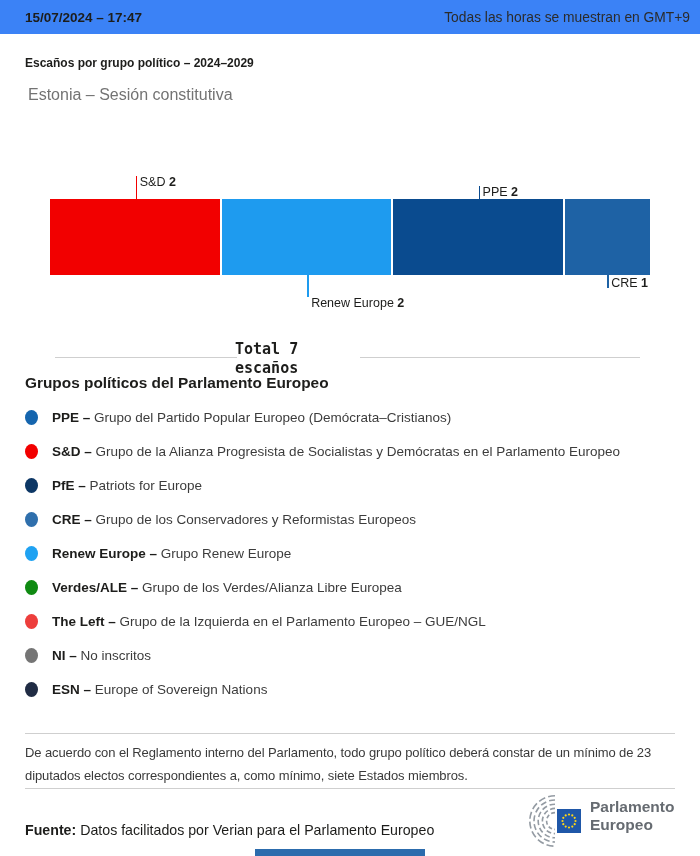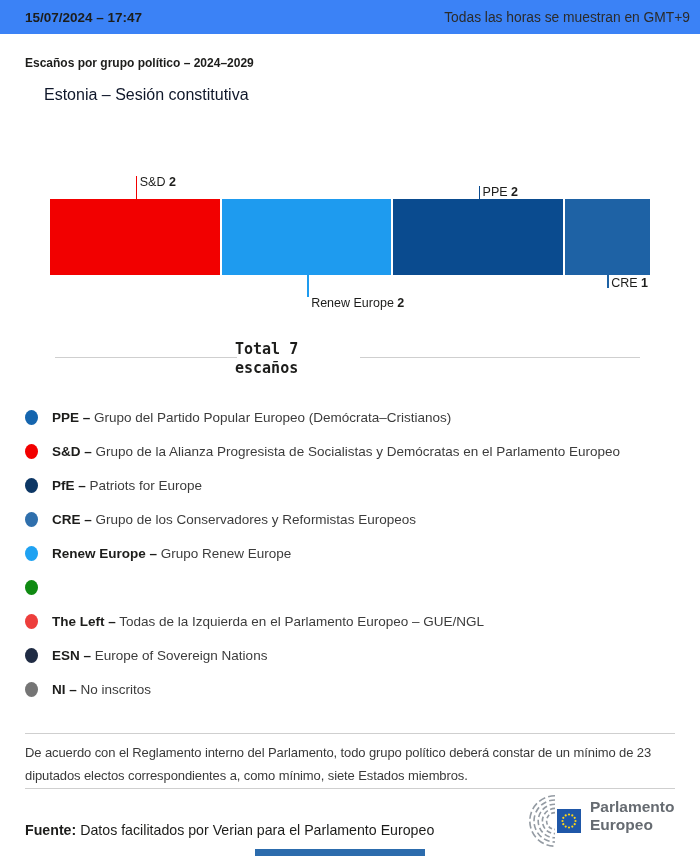--- a/index.html
+++ b/index.html
@@ -6,21 +6,21 @@
   .page{position:relative;width:700px;height:856px;background:#fff;overflow:hidden;
         font-family:"Liberation Sans",sans-serif;color:#1d1d1b;}
   
   .topbar{position:absolute;top:0;left:0;width:700px;height:34px;background:#3b82f6;
           display:flex;align-items:center;justify-content:space-between;box-sizing:border-box;
           padding:0 10px 0 25px;}
   .topbar .date{font-weight:700;font-size:13.5px;}
   .topbar .tz{font-size:13.8px;color:#2b2b2b;}
   
   .title{position:absolute;top:56px;left:25px;font-size:12px;font-weight:700;}
-  .subtitle{position:absolute;top:86px;left:44px;font-size:16px;color:#0f172a;}
+  .subtitle{position:absolute;top:86px;left:28px;font-size:16px;color:#737373;}
   
   .chart{position:absolute;top:170px;left:0;width:624px;height:135px;}
   .bar{position:absolute;left:50px;top:29px;width:600px;height:76px;display:flex;gap:2px;}
   .seg{height:100%;}
   .tick{position:absolute;width:1.5px;}
   .bar-label{position:absolute;font-size:12.5px;white-space:nowrap;color:#1d1d1b;}
   .bar-label .b{font-weight:700;}
   
   .total-band{position:absolute;top:339px;left:55px;width:585px;height:40px;}
   .total-band .rule{position:absolute;top:18px;height:1px;background:#cfcfcf;}
@@ -82,20 +82,21 @@
 
   <div class="total-band">
     <div class="rule l"></div>
     <div class="total-text">
       <div>Total 7</div>
       <div>escaños</div>
     </div>
     <div class="rule r"></div>
   </div>
 
+  <div class="legend-heading">Grupos políticos del Parlamento Europeo</div>
   <div class="legend-list">
       <div class="legend-row">
         <span class="dot" style="background: rgb(21, 101, 174);"></span>
         <span class="legend-text"><span class="b">PPE –</span><span> Grupo del Partido Popular Europeo (Demócrata–Cristianos)</span></span>
       </div>
       <div class="legend-row">
         <span class="dot" style="background: rgb(242, 0, 0);"></span>
         <span class="legend-text"><span class="b">S&amp;D –</span><span> Grupo de la Alianza Progresista de Socialistas y Demócratas en el Parlamento Europeo</span></span>
       </div>
       <div class="legend-row">
@@ -105,32 +106,33 @@
       <div class="legend-row">
         <span class="dot" style="background: rgb(47, 111, 172);"></span>
         <span class="legend-text"><span class="b">CRE –</span><span> Grupo de los Conservadores y Reformistas Europeos</span></span>
       </div>
       <div class="legend-row">
         <span class="dot" style="background: rgb(31, 162, 242);"></span>
         <span class="legend-text"><span class="b">Renew Europe –</span><span> Grupo Renew Europe</span></span>
       </div>
       <div class="legend-row">
         <span class="dot" style="background: rgb(15, 138, 18);"></span>
+        <span class="legend-text"><span class="b">Verdes/ALE –</span><span> Grupo de los Verdes/Alianza Libre Europea</span></span>
       </div>
       <div class="legend-row">
         <span class="dot" style="background: rgb(237, 62, 60);"></span>
-        <span class="legend-text"><span class="b">The Left –</span><span> Todas de la Izquierda en el Parlamento Europeo – GUE/NGL</span></span>
+        <span class="legend-text"><span class="b">The Left –</span><span> Grupo de la Izquierda en el Parlamento Europeo – GUE/NGL</span></span>
+      </div>
+      <div class="legend-row">
+        <span class="dot" style="background: rgb(117, 117, 117);"></span>
+        <span class="legend-text"><span class="b">NI –</span><span> No inscritos</span></span>
       </div>
       <div class="legend-row">
         <span class="dot" style="background: rgb(32, 44, 68);"></span>
         <span class="legend-text"><span class="b">ESN –</span><span> Europe of Sovereign Nations</span></span>
-      </div>
-      <div class="legend-row">
-        <span class="dot" style="background: rgb(117, 117, 117);"></span>
-        <span class="legend-text"><span class="b">NI –</span><span> No inscritos</span></span>
       </div>
     </div>
 
   <div class="divider div1"></div>
   <div class="footnote">De acuerdo con el Reglamento interno del Parlamento, todo grupo político deberá constar de un mínimo de 23 diputados electos correspondientes a, como mínimo, siete Estados miembros.</div>
   <div class="divider div2"></div>
 
   <div class="source">
     <span class="b">Fuente:</span><span> Datos facilitados por Verian para el Parlamento Europeo</span>
   </div>

